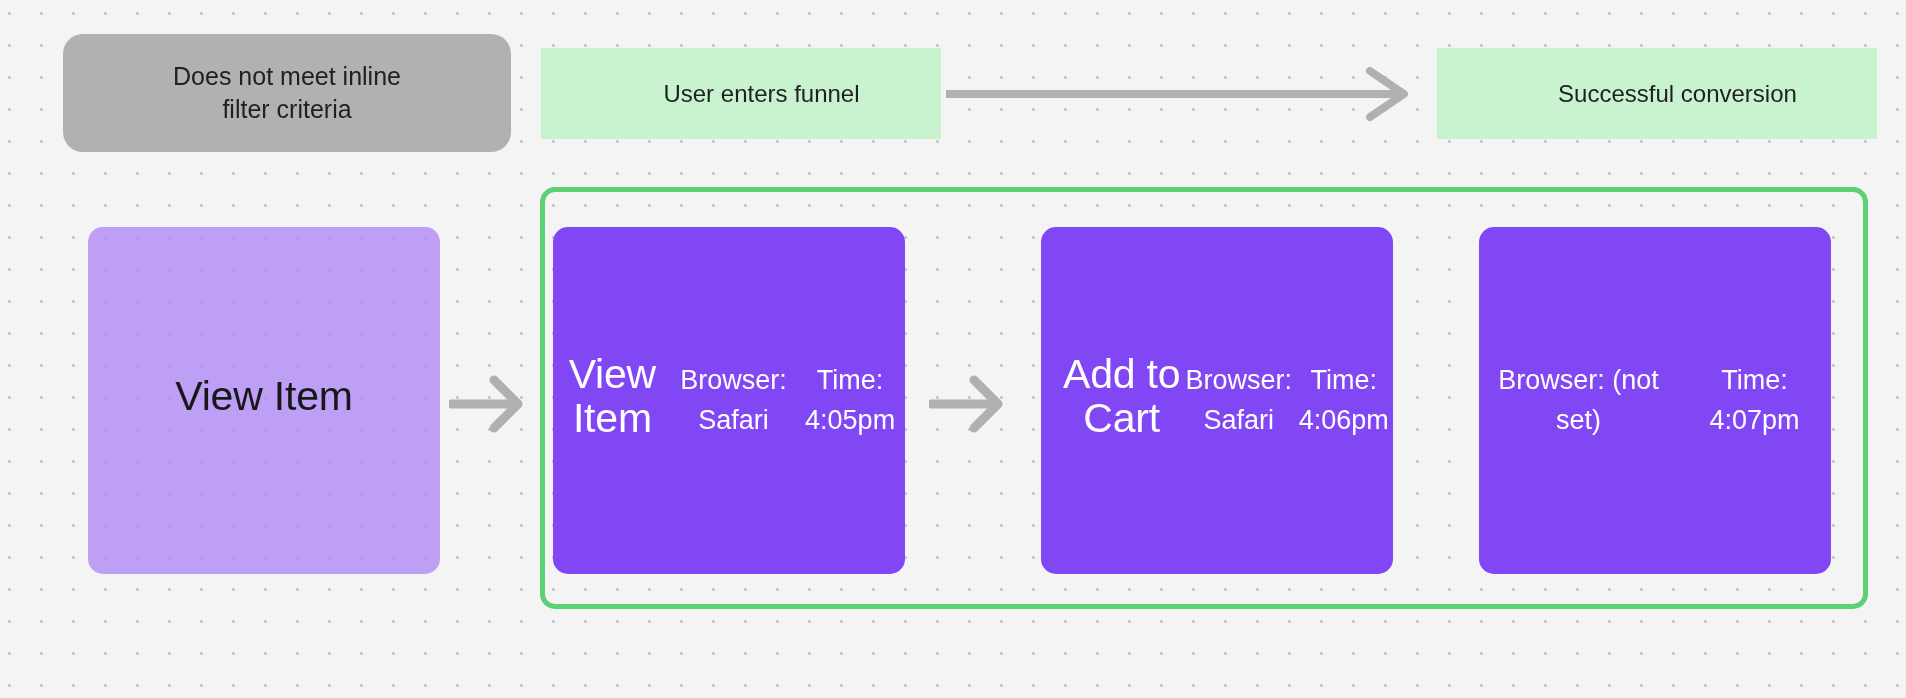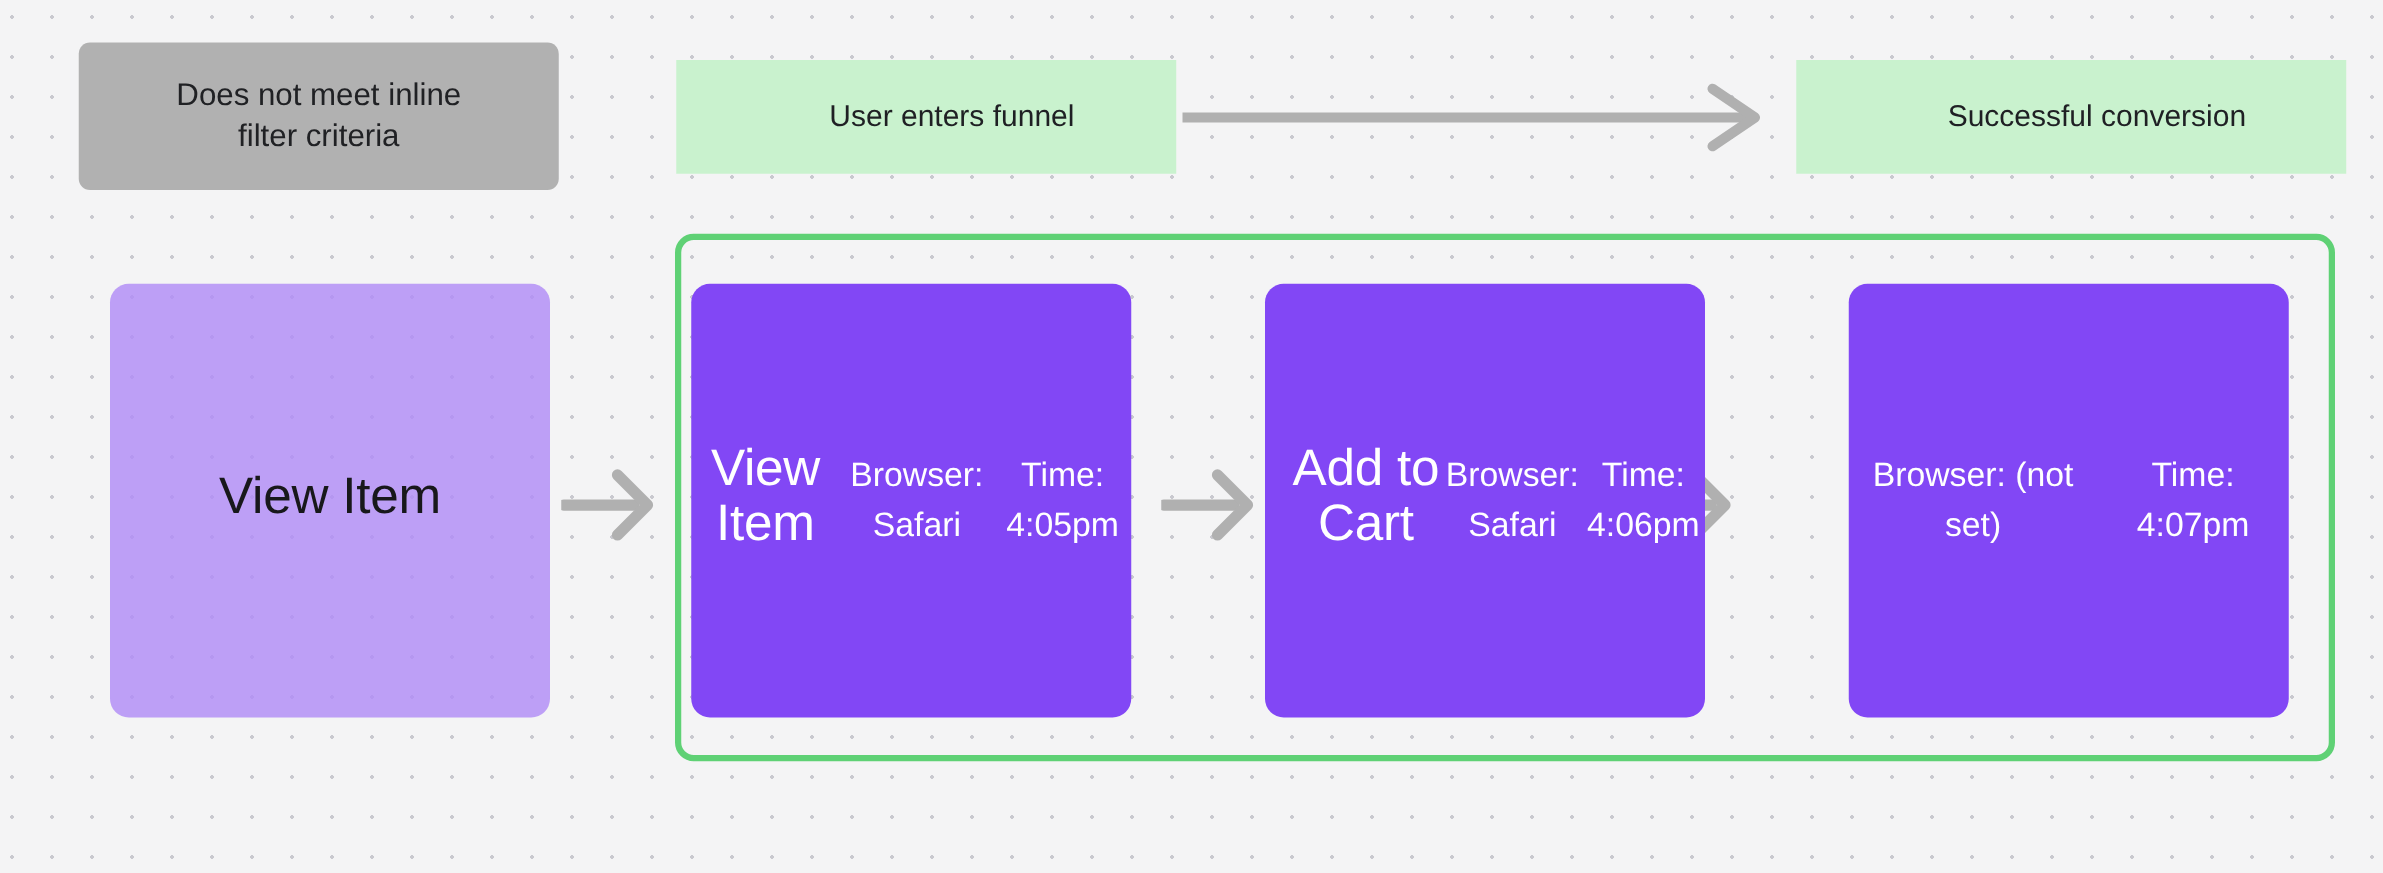--- a/index.html
+++ b/index.html
@@ -34,24 +34,24 @@
     justify-content: center;
     text-align: center;
     box-sizing: border-box;
     line-height: 1.32;
     padding-left: 41px;
   }
 
   #legend-excluded {
     left: 63px;
     top: 34px;
-    width: 384px;
+    width: 448px;
     height: 118px;
     background: #b1b1b1;
-    border-radius: 9px;
+    border-radius: 20px;
     color: #202124;
     font-size: 25px;
     padding: 0 18px;
   }
 
   #legend-enters {
     left: 541px;
     top: 48px;
     width: 400px;
     height: 91px;
@@ -135,21 +135,21 @@
     background: rgba(177, 140, 247, 0.82);
     color: #18181b;
   }
   .step-card.included {
     background: #8247f5;
     color: #ffffff;
   }
 
   #step-0 { left: 88px; }
   #step-1 { left: 553px; }
-  #step-2 { left: 1012px; padding-left: 19px; }
+  #step-2 { left: 1041px; padding-left: 19px; }
   #step-3 { left: 1479px; }
 </style>
 </head>
 <body>
 
 <div id="canvas">
 
   <div class="legend-box" id="legend-excluded">
     <span>
       <span>Does not meet inline</span><br>

